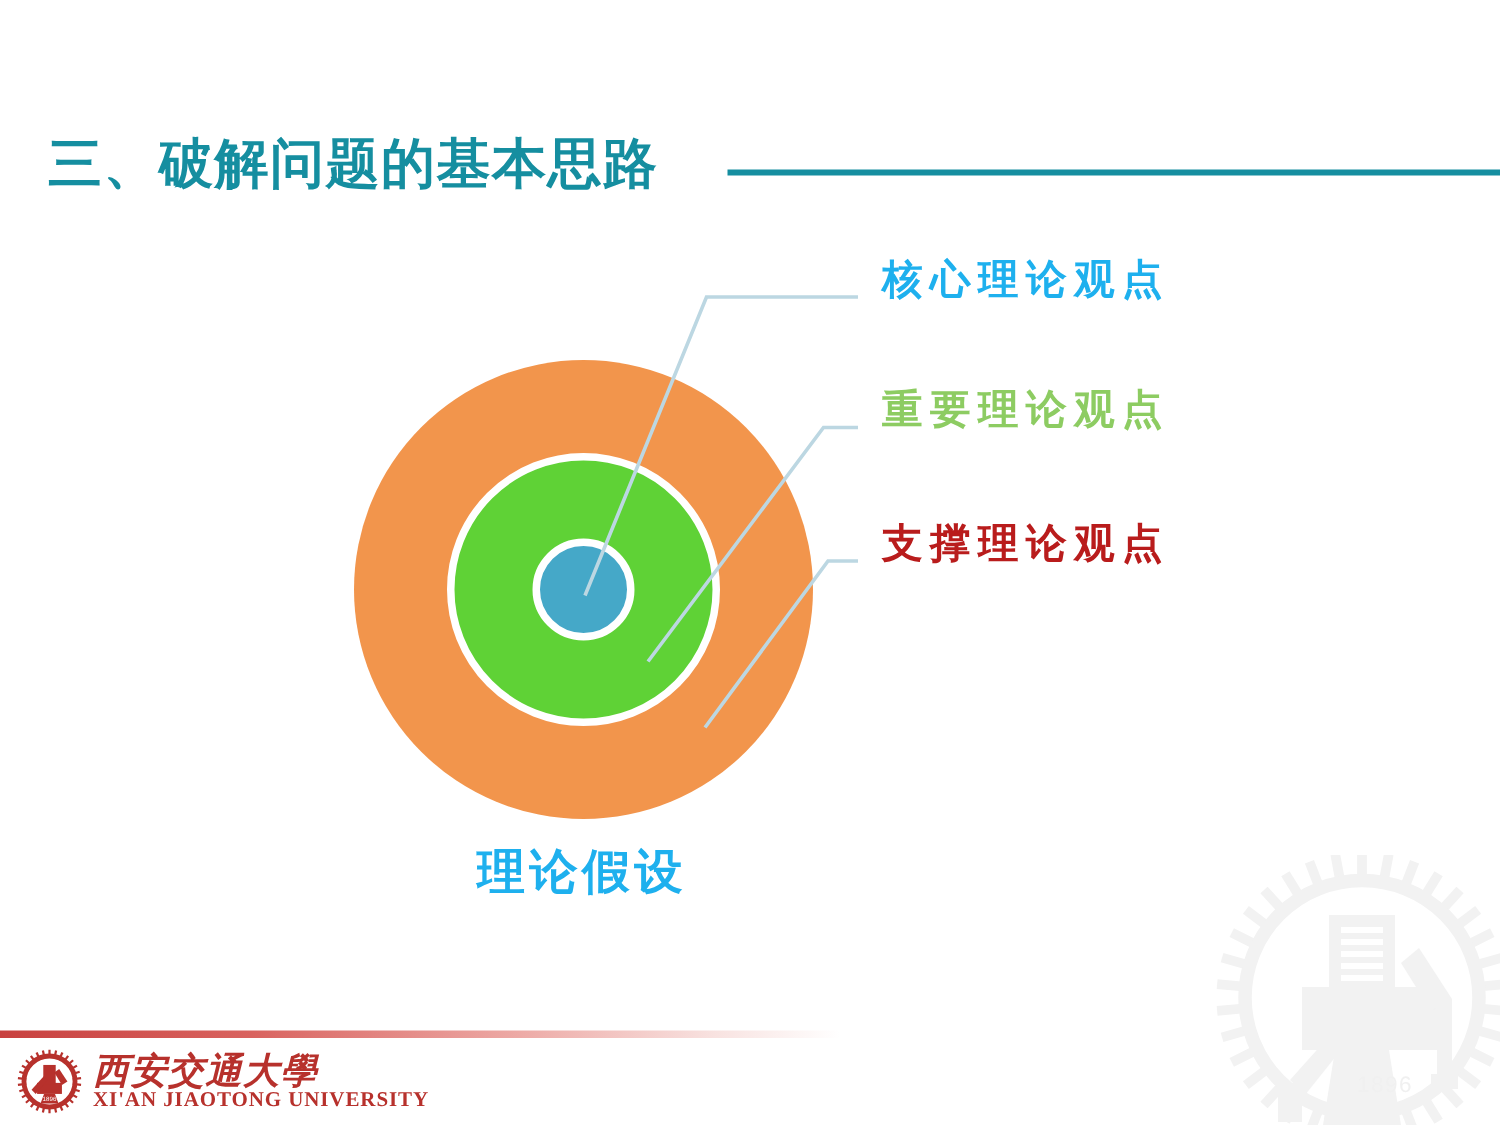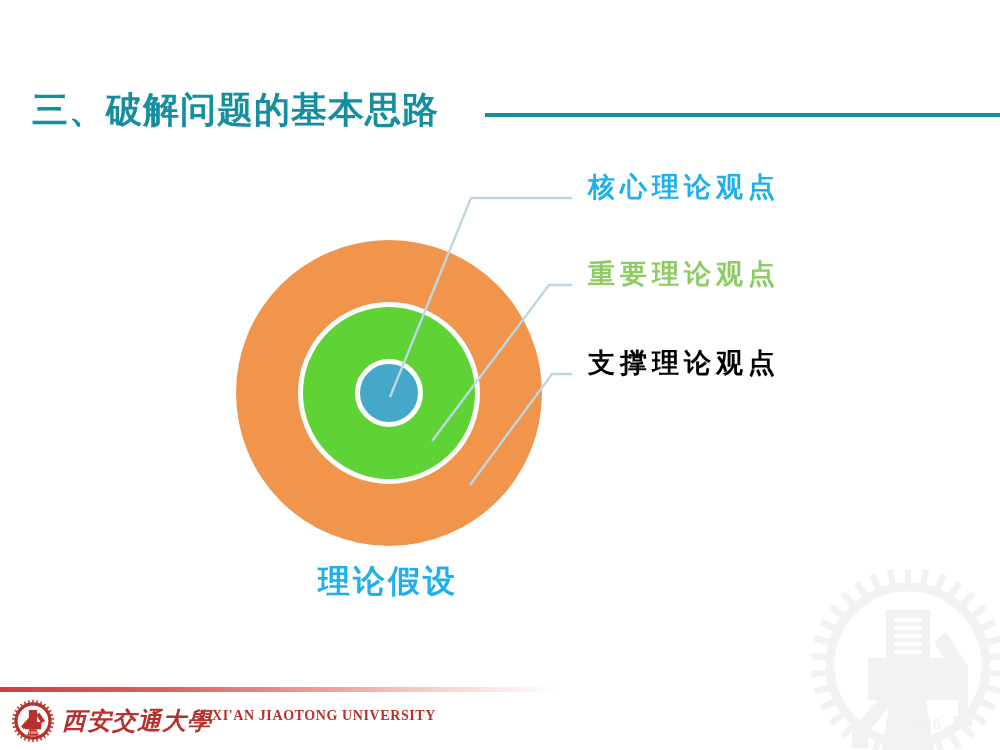--- a/index.html
+++ b/index.html
@@ -123,21 +123,21 @@
   #logo {
     position:absolute;
     left:10px; top:697px;
     height:48px;
     display:flex; align-items:center;
     z-index:5;
   }
   #logo-mark { width:46px; height:46px; flex:0 0 46px; }
   #logo-text-block {
     margin-left:6px;
-    display:flex; 
+    display:flex; flex-direction:column;
     justify-content:center;
   }
   #logo-cn {
     font-size:24px;
     font-weight:bold;
     font-style:italic;
     letter-spacing:1px;
     line-height:1.05;
     color:#b7312c;
     font-family:"DejaVu Serif","Liberation Serif",serif;
@@ -188,21 +188,21 @@
   </div>
 
   <svg id="leaders" viewBox="0 0 1000 750" xmlns="http://www.w3.org/2000/svg">
     <polyline points="390,397 471,198 572,198" fill="none" stroke="#bcd7e2" stroke-width="2.4"></polyline>
     <polyline points="432,441 549,285 572,285" fill="none" stroke="#bcd7e2" stroke-width="2.4"></polyline>
     <polyline points="470,485 552,374 572,374" fill="none" stroke="#bcd7e2" stroke-width="2.4"></polyline>
   </svg>
 
   <div class="side-label" id="label-core" style="color: rgb(30, 176, 238);">核心理论观点</div>
   <div class="side-label" id="label-key" style="color: rgb(141, 204, 98);">重要理论观点</div>
-  <div class="side-label" id="label-support" style="color: #000000;">支撑理论观点</div>
+  <div class="side-label" id="label-support" style="color: #b91c1c;">支撑理论观点</div>
 
   <div id="caption" style="color: rgb(30, 176, 238);">理论假设</div>
 
   <svg id="watermark" viewBox="0 0 200 190" xmlns="http://www.w3.org/2000/svg">
     <g fill="#f2f2f2">
       <g id="wm-gear-teeth">
           <rect x="96.75" y="-2" width="6.5" height="23" fill="#f2f2f2" transform="rotate(0 100 95)"></rect>
           <rect x="96.75" y="-2" width="6.5" height="23" fill="#f2f2f2" transform="rotate(10.588235294117647 100 95)"></rect>
           <rect x="96.75" y="-2" width="6.5" height="23" fill="#f2f2f2" transform="rotate(21.176470588235293 100 95)"></rect>
           <rect x="96.75" y="-2" width="6.5" height="23" fill="#f2f2f2" transform="rotate(31.76470588235294 100 95)"></rect>

